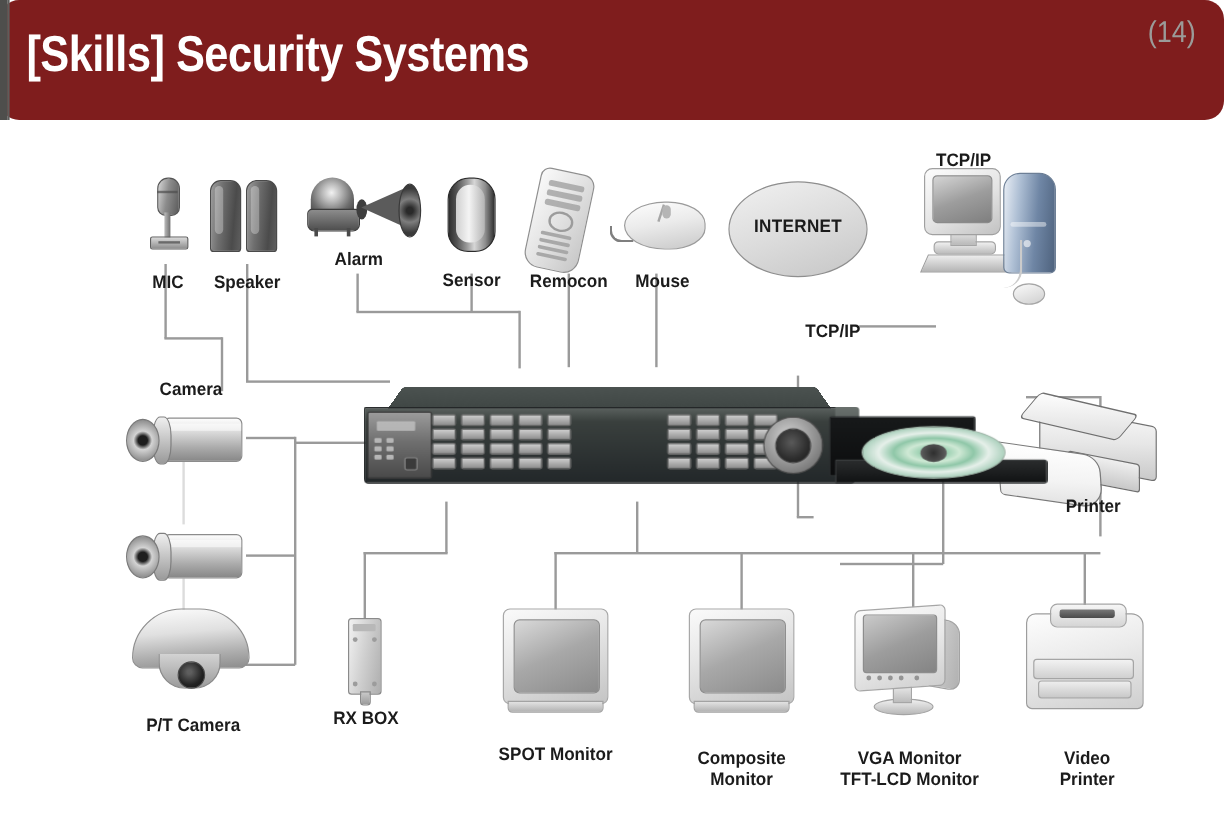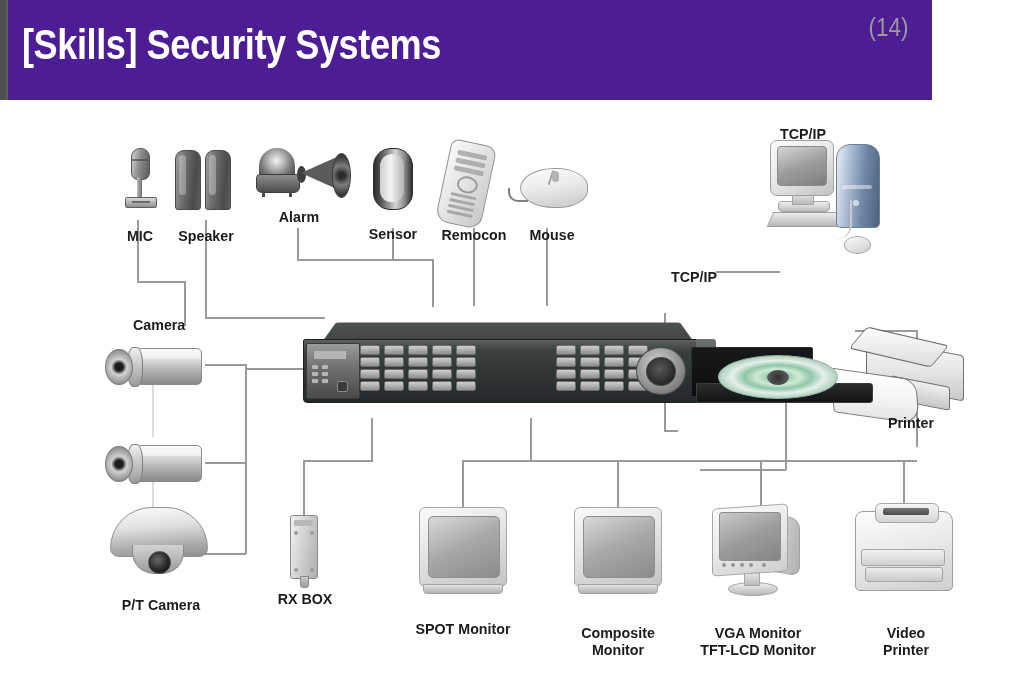--- a/index.html
+++ b/index.html
@@ -6,22 +6,23 @@
   html,body{margin:0;padding:0;}
   body{
     width:1024px;height:682px;background:#ffffff;
     font-family:"Liberation Sans", sans-serif;
     overflow:hidden;position:relative;
   }
   #root{position:relative;width:1024px;height:682px;}
 
   
   .header{
-    position:absolute;left:0;top:0;width:932px;height:100px;
-    background:#4c1d95;
+    position:absolute;left:0;top:0;width:1020px;height:100px;
+    background:#7f1d1d;
+    border-radius:16px;
   }
   .header .edge-stripe{
     position:absolute;left:0;top:0;width:6px;height:100px;
     background:#4e4e4c;
   }
   .header .edge-stripe2{
     position:absolute;left:6px;top:0;width:2px;height:100px;
     background:#5d5d5b;
   }
   .header .title{
@@ -499,20 +500,25 @@
     <div class="lbl c" style="left:474px;top:127px;">Remocon</div>
 
     <div class="icon" style="left:508px;top:62px;width:86px;height:50px;">
       <div class="mouse-cord"></div>
       <div class="mouse-body"></div>
       <div class="mouse-split" style="left:42px;"></div>
       <div class="mouse-wheel" style="left:44px;"></div>
     </div>
     <div class="lbl c" style="left:552px;top:127px;">Mouse</div>
 
+    <div class="icon" style="left:607px;top:51px;width:114px;height:78px;">
+      <div class="cloud">
+        <span>INTERNET</span>
+      </div>
+    </div>
 
     <div class="icon" style="left:770px;top:40px;width:120px;height:120px;">
       <div class="pc-kbd"></div>
       <div class="pc-foot"></div>
       <div class="pc-neck"></div>
       <div class="pc-mon">
         <div class="pc-scr"></div>
       </div>
       <div class="pc-tower">
         <i class="tb"></i>

